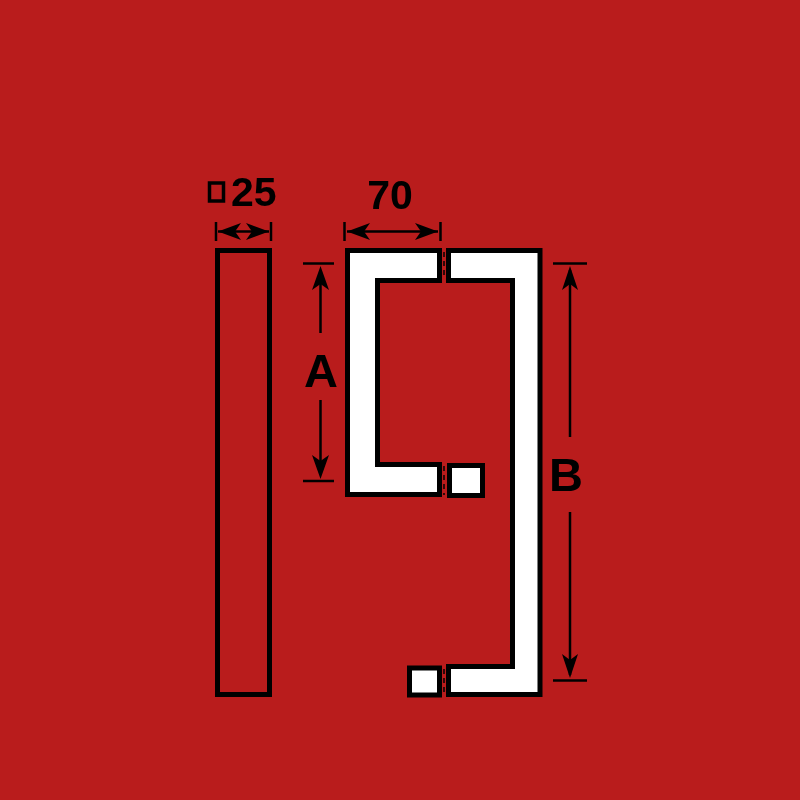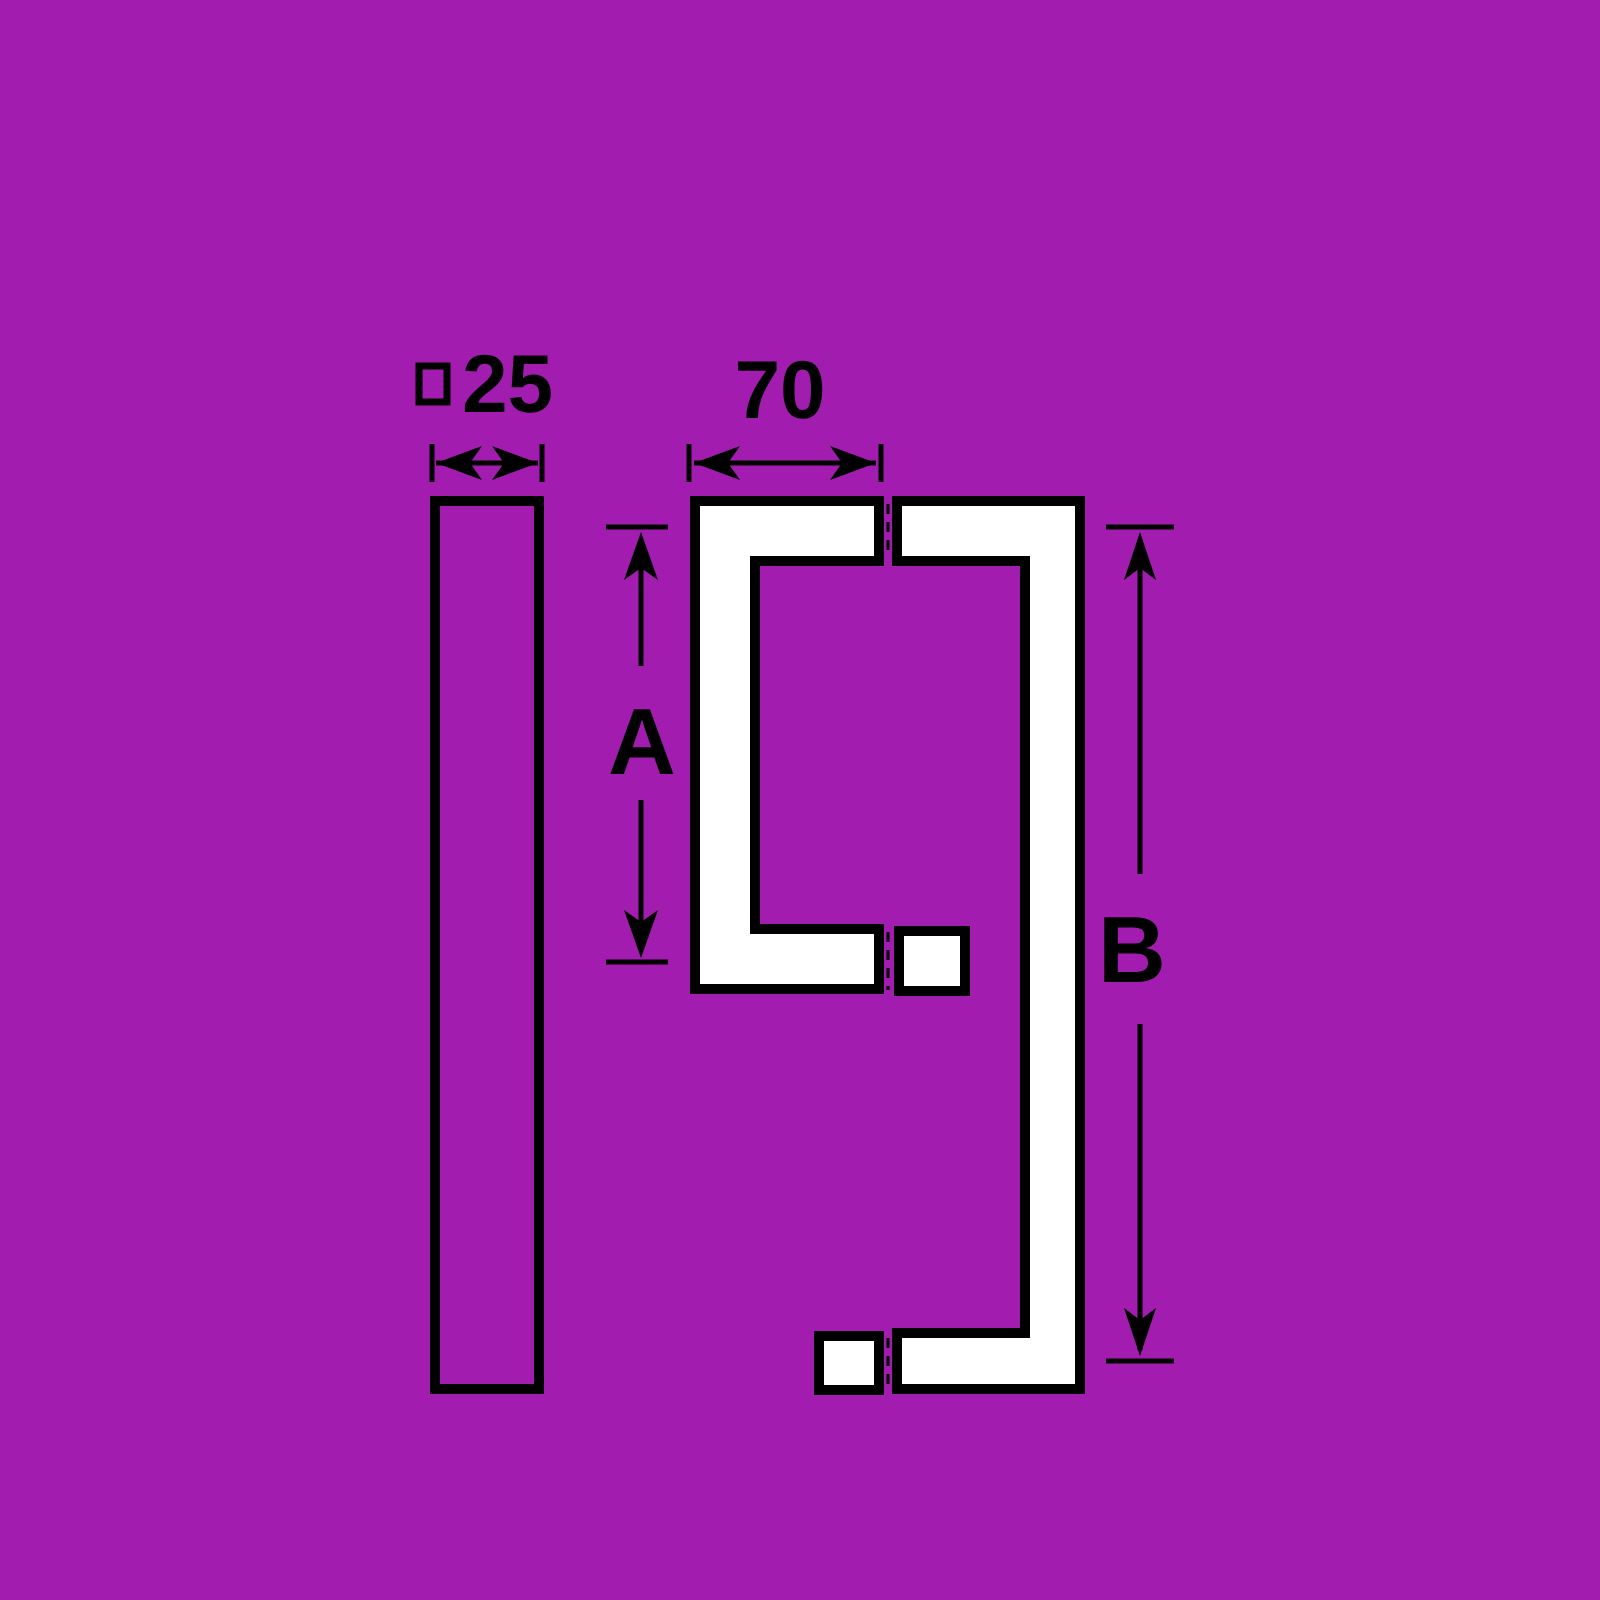--- a/index.html
+++ b/index.html
@@ -5,21 +5,21 @@
   html, body {
     margin: 0;
     padding: 0;
     background: #ffffff;
     font-family: "Liberation Sans", sans-serif;
   }
   .canvas {
     position: relative;
     width: 800px;
     height: 800px;
-    background: #a21caf;
+    background: #b91c1c;
     overflow: hidden;
   }
   .canvas svg {
     display: block;
     width: 800px;
     height: 800px;
   }
   .dim-label {
     font-family: "Liberation Sans", "DejaVu Sans", sans-serif;
     font-weight: bold;

